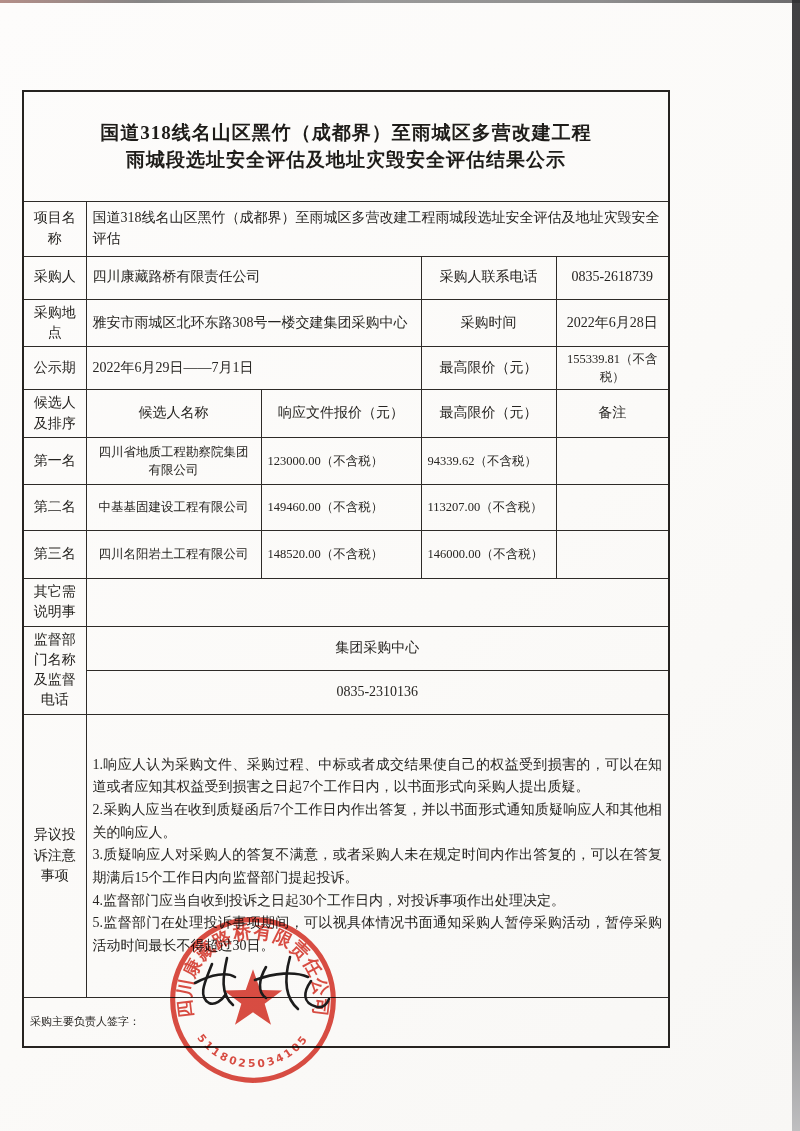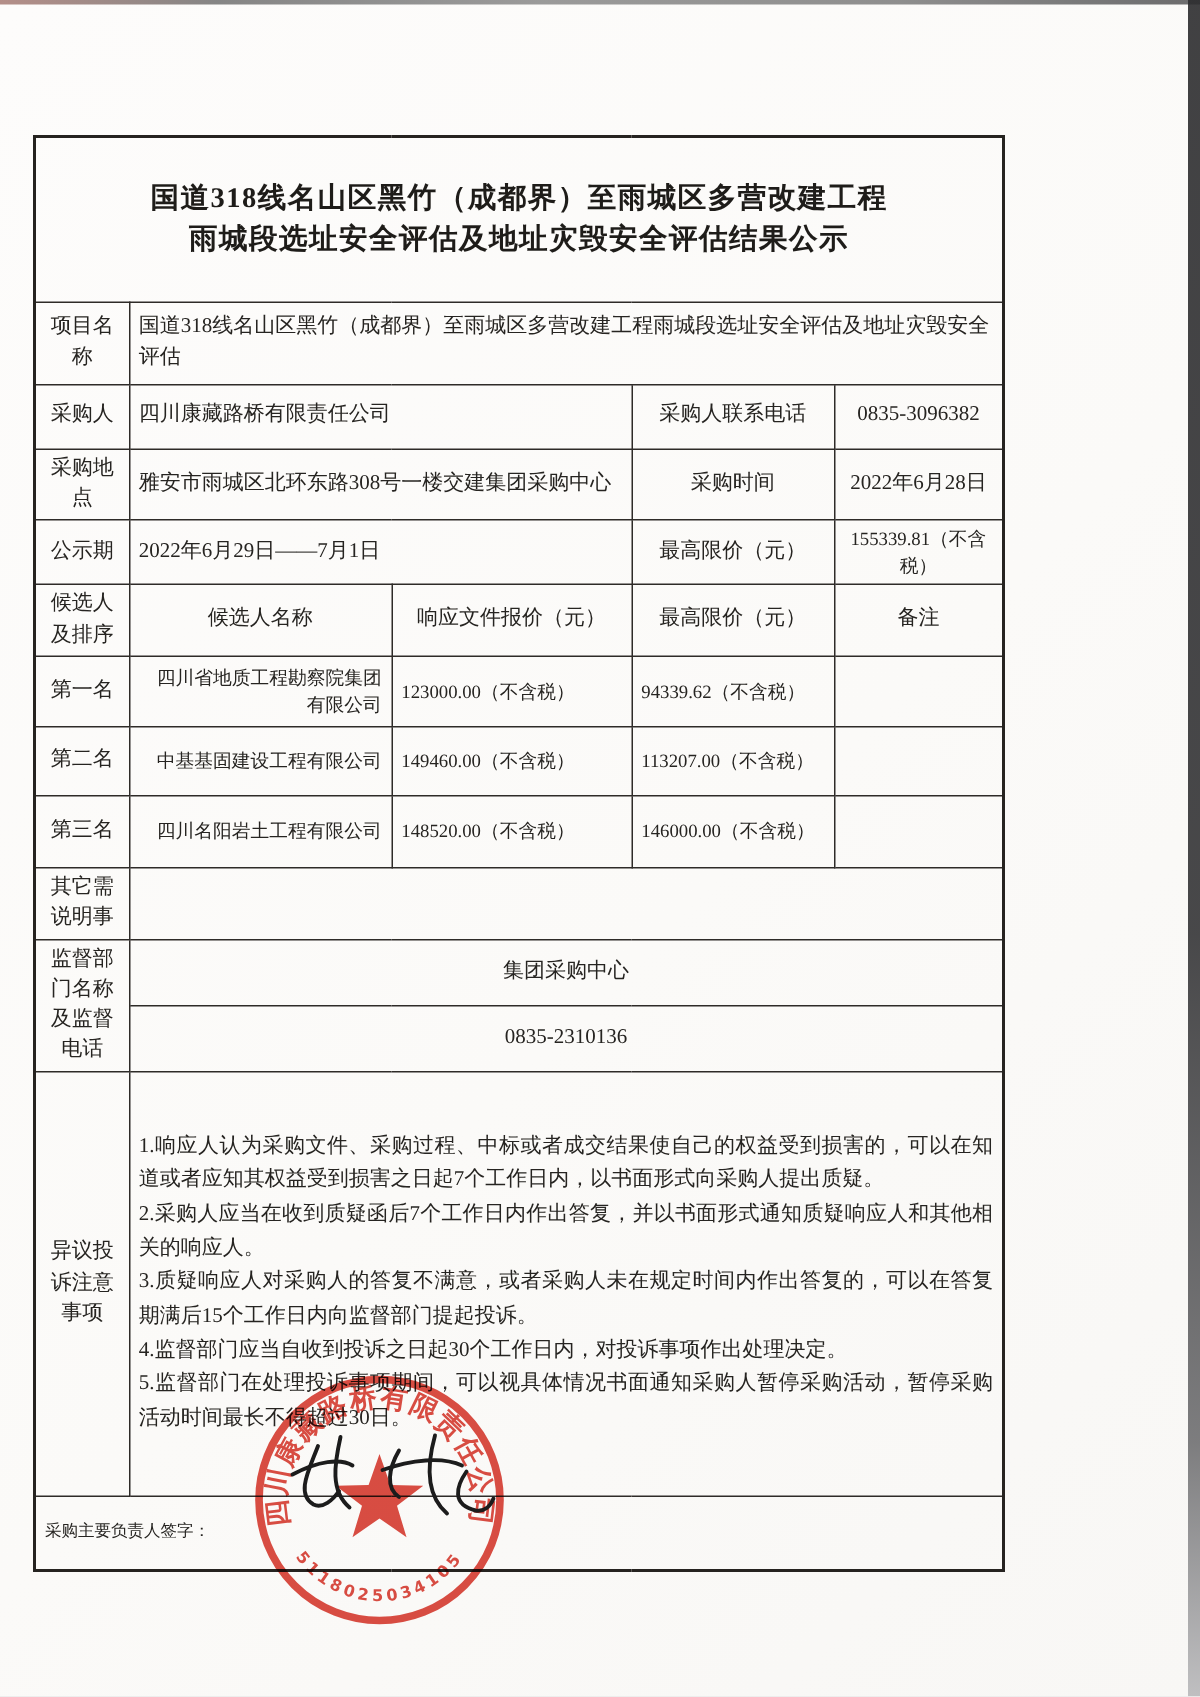--- a/index.html
+++ b/index.html
@@ -33,21 +33,21 @@
   table.doc{border:2.4px solid #262320;}
   .title-cell{
     text-align:center;font-weight:bold;font-size:19px;
     letter-spacing:1px;line-height:2.0;color:#1e1c19;
   }
   td.lab{text-align:center;line-height:1.5;}
   td.labc{text-align:center;line-height:1.6;}
   td.left{text-align:left;}
   td.ctr{text-align:center;margin-left:36px;}
   td.rank{text-align:center;}
-  td.cname{text-align:right;font-size:12.5px;line-height:1.5;padding:2px 3px;}
+  td.cname{text-align:center;font-size:12.5px;line-height:1.5;padding:2px 3px;}
   td.price{text-align:left;font-size:12.5px;}
   td.smallv{text-align:center;font-size:12.5px;line-height:1.4;}
   td.objection-cell{vertical-align:middle;}
   .obj-text{font-size:14px;line-height:1.62;text-align:justify;}
   td.sig-cell{font-size:11px;vertical-align:middle;padding-left:8px;}
   .stamp-svg{position:absolute;left:165px;top:912px;mix-blend-mode:multiply;opacity:.88;}
   .sign-svg{position:absolute;left:182px;top:948px;}
 </style>
 </head>
 <body>
@@ -75,21 +75,21 @@
 
     <tr style="height:55px">
       <td class="lab">项目名称</td>
       <td colspan="4" class="left">国道318线名山区黑竹（成都界）至雨城区多营改建工程雨城段选址安全评估及地址灾毁安全评估</td>
     </tr>
 
     <tr style="height:43px">
       <td class="lab">采购人</td>
       <td colspan="2" class="left">四川康藏路桥有限责任公司</td>
       <td class="ctr">采购人联系电话</td>
-      <td class="ctr">0835-3096382</td>
+      <td class="ctr">0835-2618739</td>
     </tr>
 
     <tr style="height:40px">
       <td class="lab">采购地点</td>
       <td colspan="2" class="left">雅安市雨城区北环东路308号一楼交建集团采购中心</td>
       <td class="ctr">采购时间</td>
       <td class="ctr">2022年6月28日</td>
     </tr>
 
     <tr style="height:36px">

